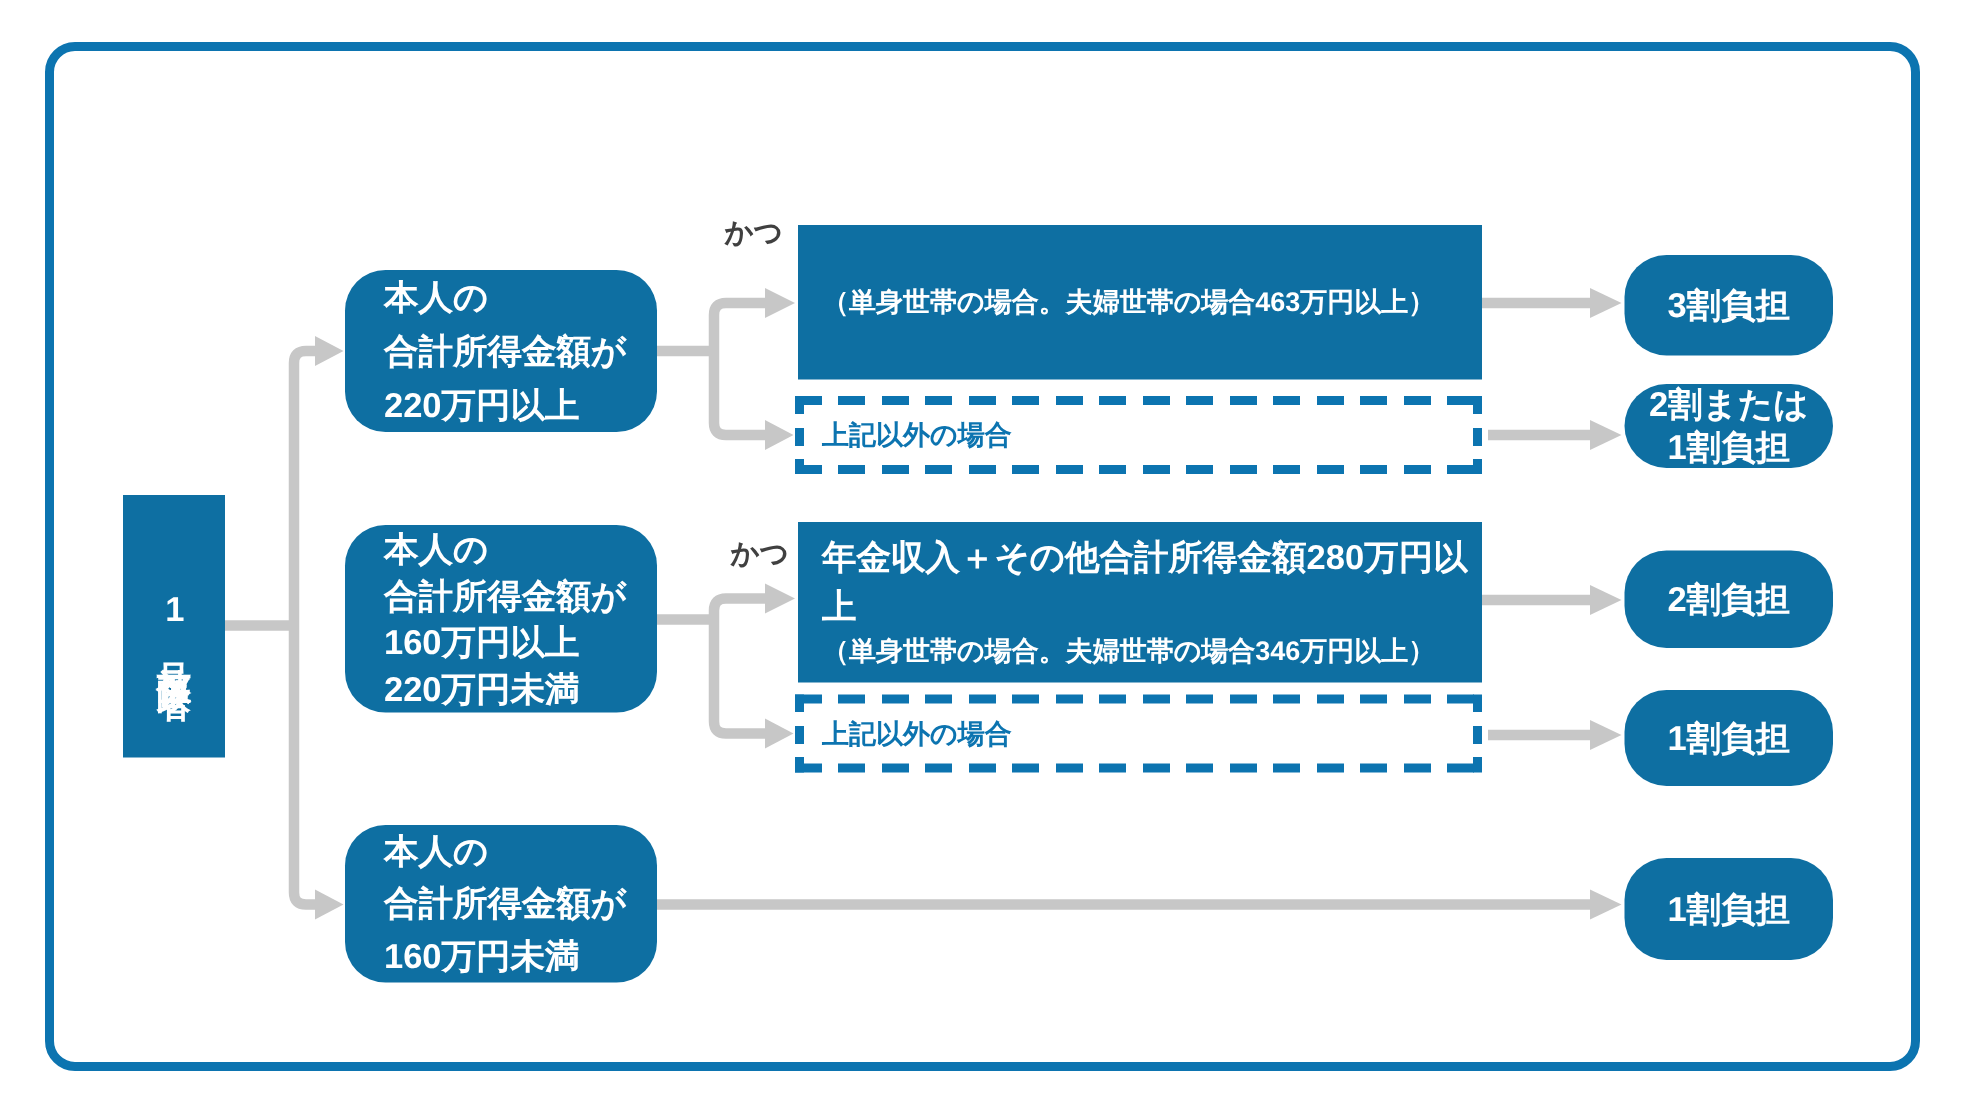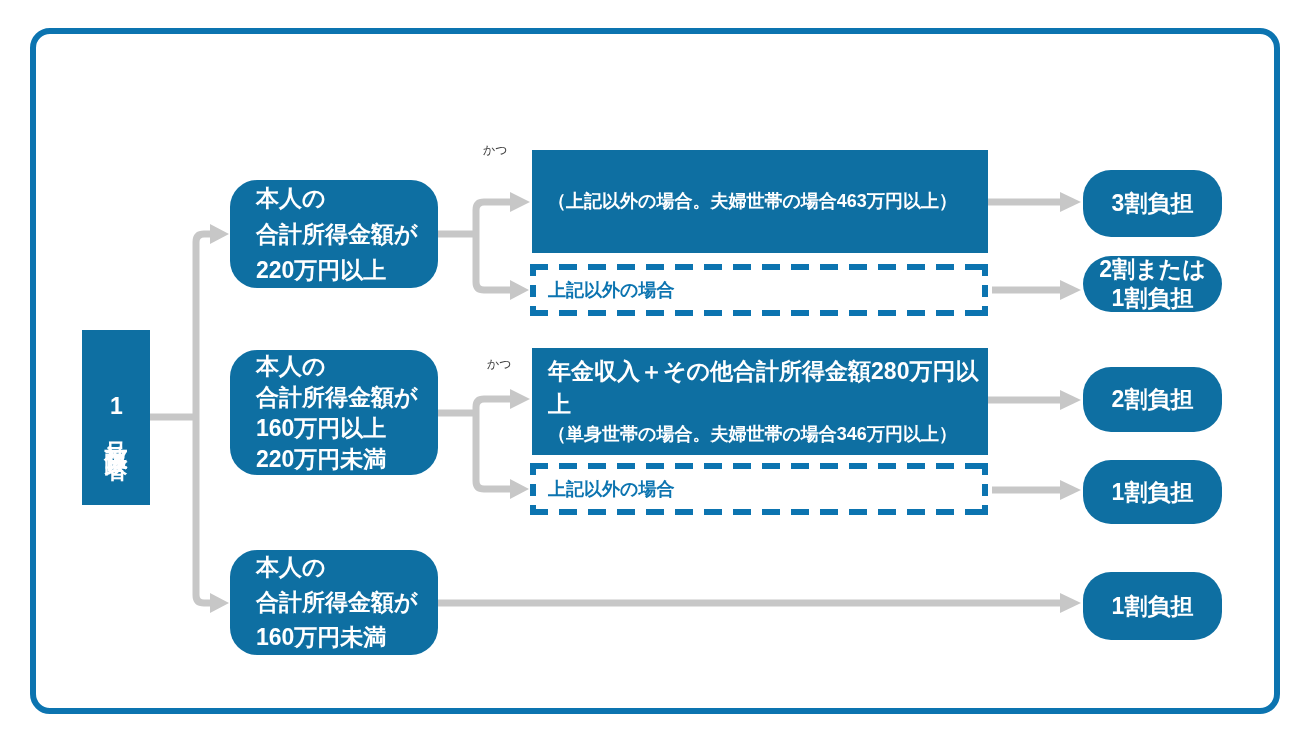--- a/index.html
+++ b/index.html
@@ -25,21 +25,21 @@
           background-image:
             repeating-linear-gradient(90deg,#0C74B0 0 18px,rgba(0,0,0,0) 18px 29px),
             repeating-linear-gradient(90deg,#0C74B0 0 18px,rgba(0,0,0,0) 18px 29px),
             repeating-linear-gradient(180deg,#0C74B0 0 12px,rgba(0,0,0,0) 12px 21px),
             repeating-linear-gradient(180deg,#0C74B0 0 12px,rgba(0,0,0,0) 12px 21px);
           background-size:100% 6px,100% 6px,6px 100%,6px 100%;
           background-position:left top,left bottom,left top,right top;
           background-repeat:no-repeat;}
   .result{display:flex;align-items:center;justify-content:center;text-align:center;
           font-size:23px;line-height:29px;white-space:pre-line;border-radius:28px;}
-  .and-label{position:absolute;color:#404040;font-weight:400;font-size:12px;}
+  .and-label{position:absolute;color:#404040;font-weight:700;font-size:19px;}
 </style>
 </head>
 <body>
 
 <div class="stage">
 
   <div class="frame"></div>
 
 
   <svg class="connectors" width="1316" height="739" viewBox="0 0 1316 739">
@@ -75,21 +75,21 @@
     <span class="vtext">1号被保険者</span>
   </div>
 
   <div class="box cond lh36" style="left:230px;top:180px;width:208px;height:108px;">本人の
 合計所得金額が
 220万円以上</div>
 
   <div class="and-label" style="left:483px;top:142px;">かつ</div>
 
   <div class="box mid" style="left:532px;top:150px;width:456px;height:103px;">
-    <div class="note">（上記以外の場合。夫婦世帯の場合463万円以上）</div>
+    <div class="note">（単身世帯の場合。夫婦世帯の場合463万円以上）</div>
   </div>
 
   <div class="box result" style="left:1083px;top:170px;width:139px;height:67px;">3割負担</div>
 
   <div class="dashed" style="left:530px;top:264px;width:458px;height:52px;">上記以外の場合</div>
 
   <div class="box result" style="left:1083px;top:256px;width:139px;height:56px;">2割または
 1割負担</div>
 
   <div class="box cond lh31" style="left:230px;top:350px;width:208px;height:125px;">本人の

